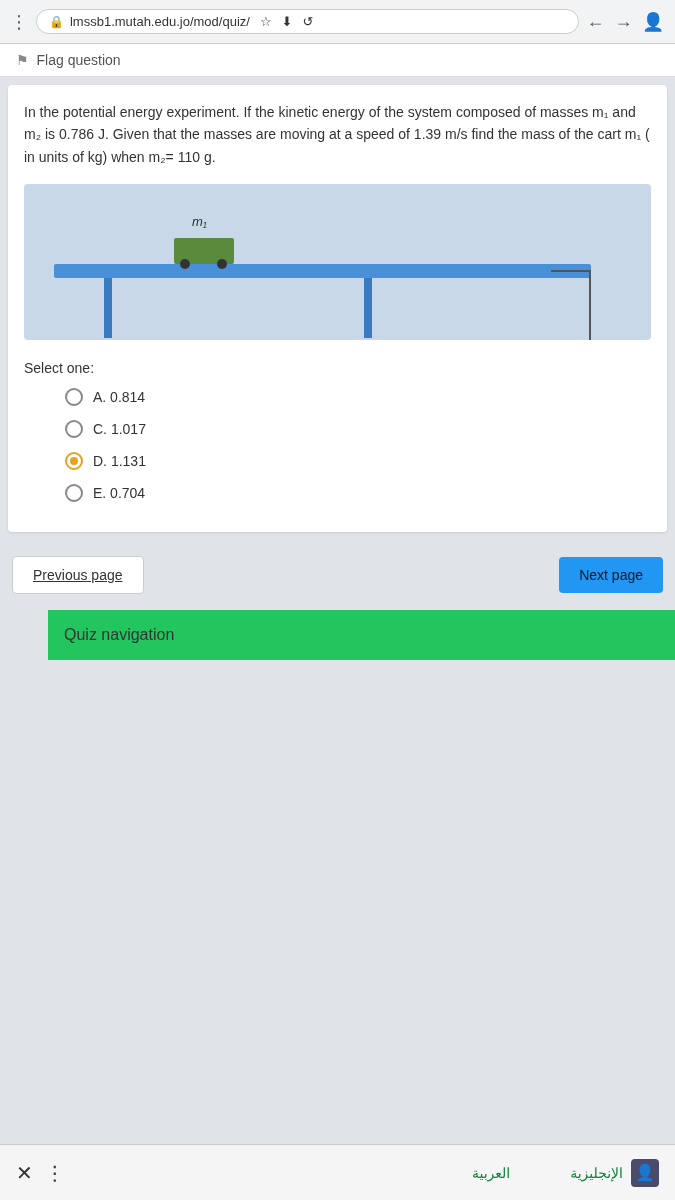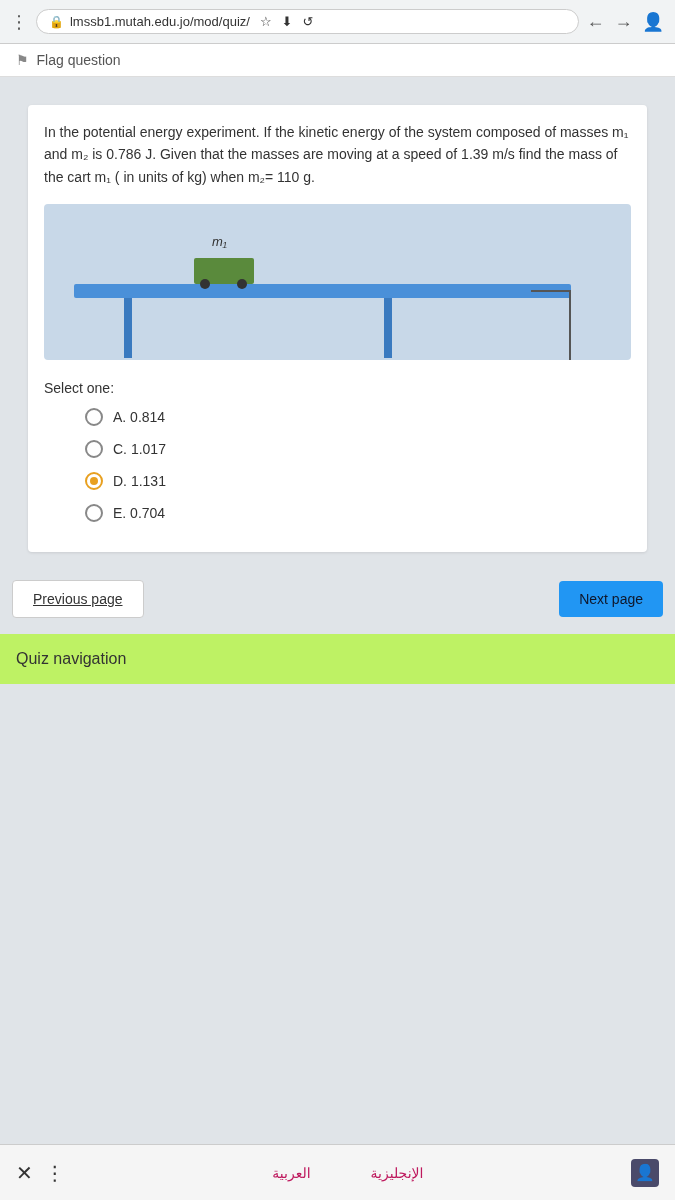--- a/index.html
+++ b/index.html
@@ -68,21 +68,21 @@
       align-items: center;
       gap: 8px;
       border-bottom: 1px solid #ddd;
     }
     .flag-bar .flag-icon { color: #888; font-size: 14px; }
     .flag-bar .flag-label { font-size: 14px; color: #555; }
 
     
     .question-card {
       background: #fff;
-      margin: 28px;
+      margin: 8px;
       border-radius: 4px;
       padding: 16px;
       box-shadow: 0 1px 3px rgba(0,0,0,0.1);
     }
 
     .question-text {
       font-size: 14px;
       color: #333;
       line-height: 1.6;
       margin-bottom: 16px;
@@ -268,21 +268,22 @@
       border-radius: 4px;
       padding: 10px 20px;
       font-size: 14px;
       color: #0f172a;
       cursor: pointer;
     }
 
     
     .quiz-nav-section {
       padding: 16px;
-      background: #bef264;
+      background: #22c55e;
+      margin-left: 48px;
     }
     .quiz-nav-title {
       font-size: 16px;
       color: #333;
       font-weight: 500;
     }
 
     
     .bottom-bar {
       position: fixed;
@@ -301,24 +302,24 @@
       color: #333;
       margin-right: 4px;
     }
     .bottom-dots {
       font-size: 20px;
       color: #333;
     }
     .bottom-lang {
       flex: 1;
       display: flex;
-      justify-content: center;
+      justify-content: flex-end;
       gap: 60px;
       font-size: 14px;
-      color: #be185d;
+      color: #15803d;
     }
     .bottom-icon-right {
       width: 28px;
       height: 28px;
       background: #4a4a6a;
       border-radius: 4px;
       display: flex;
       align-items: center;
       justify-content: center;
       color: #fff;

